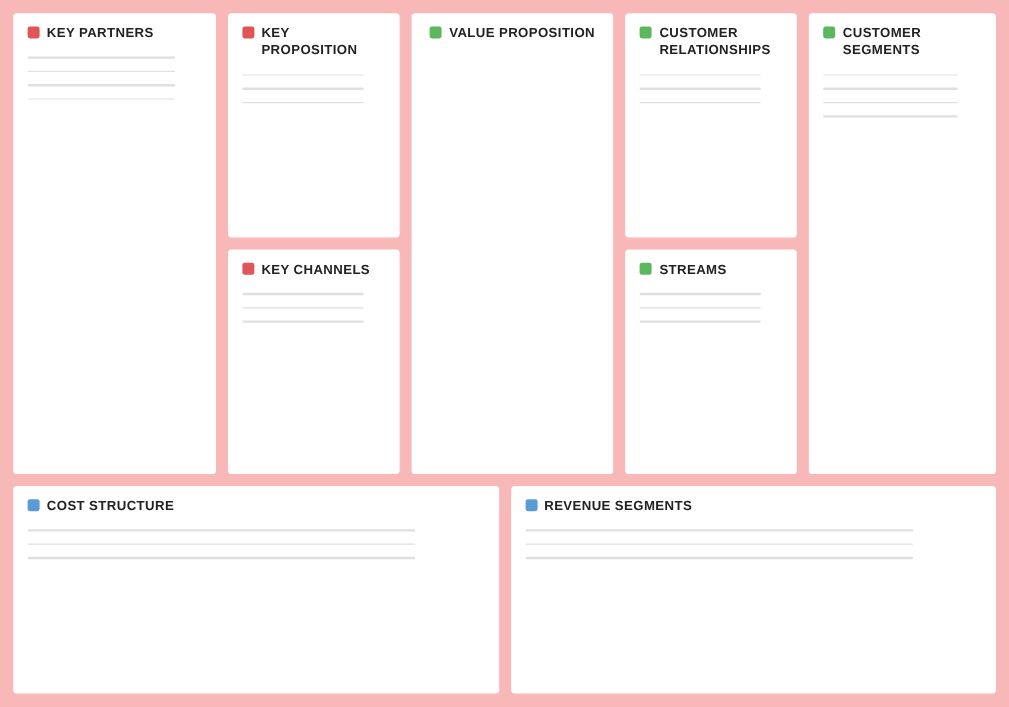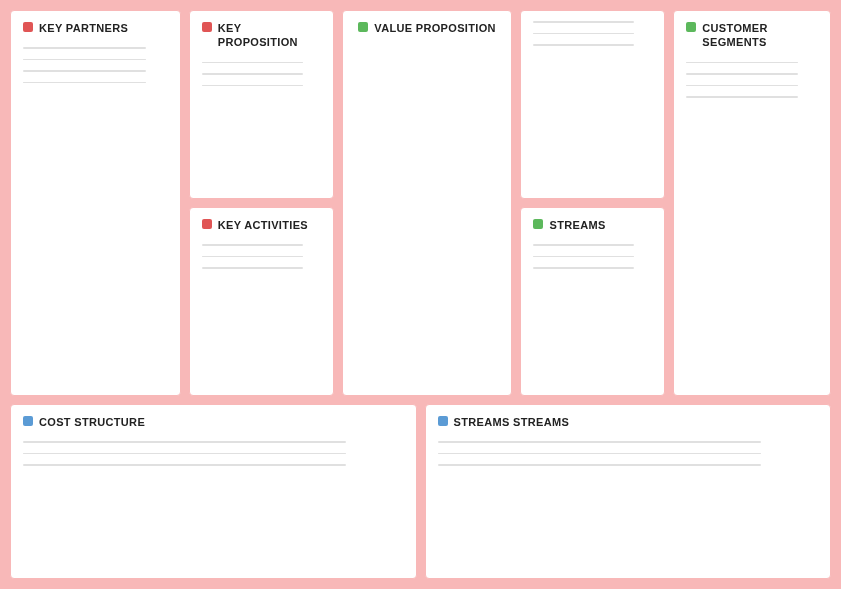--- a/index.html
+++ b/index.html
@@ -136,21 +136,21 @@
         </div>
         <div class="lines">
           <div class="line"></div>
           <div class="line"></div>
           <div class="line"></div>
         </div>
       </div>
       <div class="card" style="flex:1">
         <div class="card-title">
           <span class="dot dot-red"></span>
-          <span>KEY ACTIVITIES</span>
+          <span>KEY CHANNELS</span>
         </div>
         <div class="lines">
           <div class="line"></div>
           <div class="line"></div>
           <div class="line"></div>
         </div>
       </div>
     </div>
 
     <div class="card col-value-prop">
@@ -162,20 +162,24 @@
         <div class="line"></div>
         <div class="line"></div>
         <div class="line"></div>
         <div class="line"></div>
         <div class="line"></div>
       </div>
     </div>
 
     <div class="col-middle-right">
       <div class="card" style="flex:1">
+        <div class="card-title">
+          <span class="dot dot-green"></span>
+          <span>CUSTOMER RELATIONSHIPS</span>
+        </div>
         <div class="lines">
           <div class="line"></div>
           <div class="line"></div>
           <div class="line"></div>
         </div>
       </div>
       <div class="card" style="flex:1">
         <div class="card-title">
           <span class="dot dot-green"></span>
           <span>STREAMS</span>
@@ -213,21 +217,21 @@
       <div class="lines">
         <div class="line"></div>
         <div class="line"></div>
         <div class="line"></div>
       </div>
     </div>
 
     <div class="card col-revenue">
       <div class="card-title">
         <span class="dot dot-blue"></span>
-        <span>STREAMS STREAMS</span>
+        <span>REVENUE SEGMENTS</span>
       </div>
       <div class="lines">
         <div class="line"></div>
         <div class="line"></div>
         <div class="line"></div>
       </div>
     </div>
 
   </div>
 </div>

